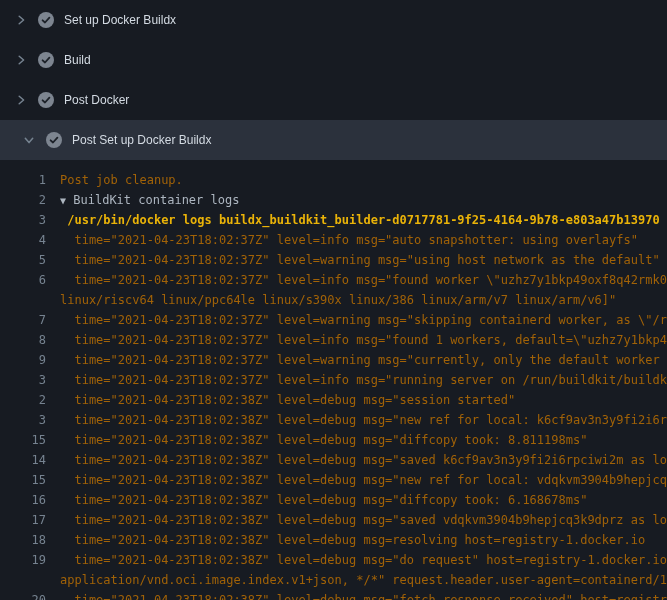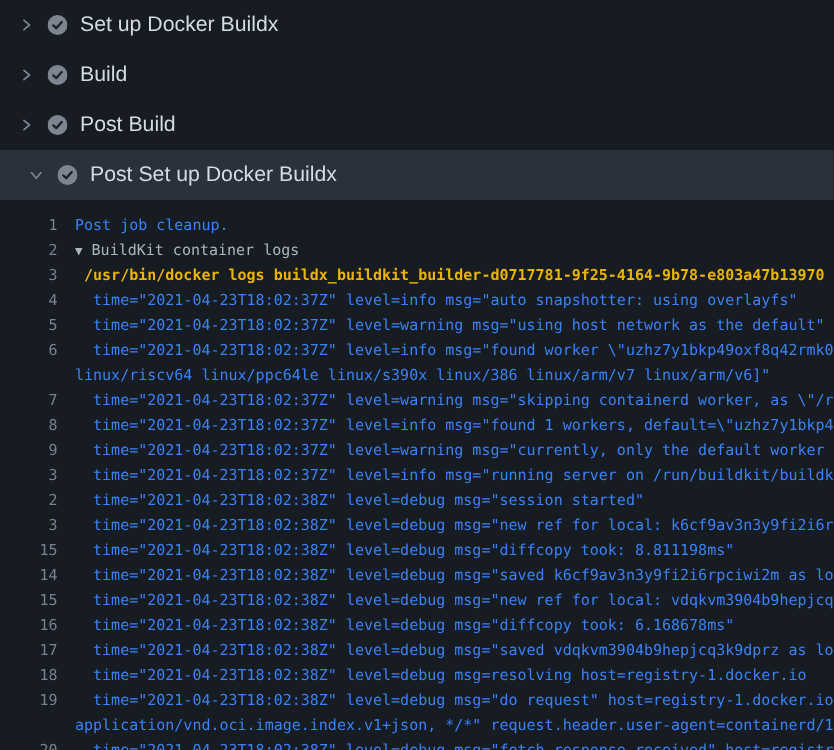--- a/index.html
+++ b/index.html
@@ -40,21 +40,21 @@
     flex: 0 0 18px;
   }
   .step-check {
     margin: 0 10px 0 8px;
     display: flex;
     align-items: center;
     flex: 0 0 16px;
   }
   .step-label {
     color: #d4dbe3;
-    font-size: 17px;
+    font-size: 12px;
     font-weight: 400;
     white-space: nowrap;
   }
   
   .log-lines {
     padding-top: 10px;
     font-family: "DejaVu Sans Mono", "Liberation Mono", monospace;
     font-size: 12px;
   }
   .log-line {
@@ -66,21 +66,21 @@
   }
   .line-num {
     flex: 0 0 46px;
     text-align: right;
     padding-right: 14px;
     color: #768390;
     cursor: pointer;
     user-select: none;
   }
   .line-text {
-    color: #3b82f6;
+    color: #a16207;
     flex: 1 1 auto;
     overflow: hidden;
   }
   .log-line.type-command .line-text {
     color: #eab308;
     font-weight: 600;
   }
   .log-line.type-group {
     cursor: pointer;
   }
@@ -132,21 +132,21 @@
       <svg width="12" height="12" viewBox="0 0 12 12">
           <path d="M4.2 2.3 L8.6 6 L4.2 9.7" fill="none" stroke="currentColor" stroke-width="1.5" stroke-linecap="round" stroke-linejoin="round"></path>
         </svg>
     </span>
     <span class="step-check">
       <svg width="16" height="16" viewBox="0 0 16 16">
           <circle cx="8" cy="8" r="8" fill="#7d8590"></circle>
           <path d="M4.6 8.3 L7 10.5 L11.4 5.6" fill="none" stroke="#1c2128" stroke-width="1.8" stroke-linecap="round" stroke-linejoin="round"></path>
         </svg>
     </span>
-    <span class="step-label">Post Build</span>
+    <span class="step-label">Post Docker</span>
   </div>
 
   <div class="step-row expanded">
     <span class="step-chevron">
       <svg width="12" height="12" viewBox="0 0 12 12">
           <path d="M2.3 4.2 L6 8.6 L9.7 4.2" fill="none" stroke="currentColor" stroke-width="1.5" stroke-linecap="round" stroke-linejoin="round"></path>
         </svg>
     </span>
     <span class="step-check">
       <svg width="16" height="16" viewBox="0 0 16 16">

